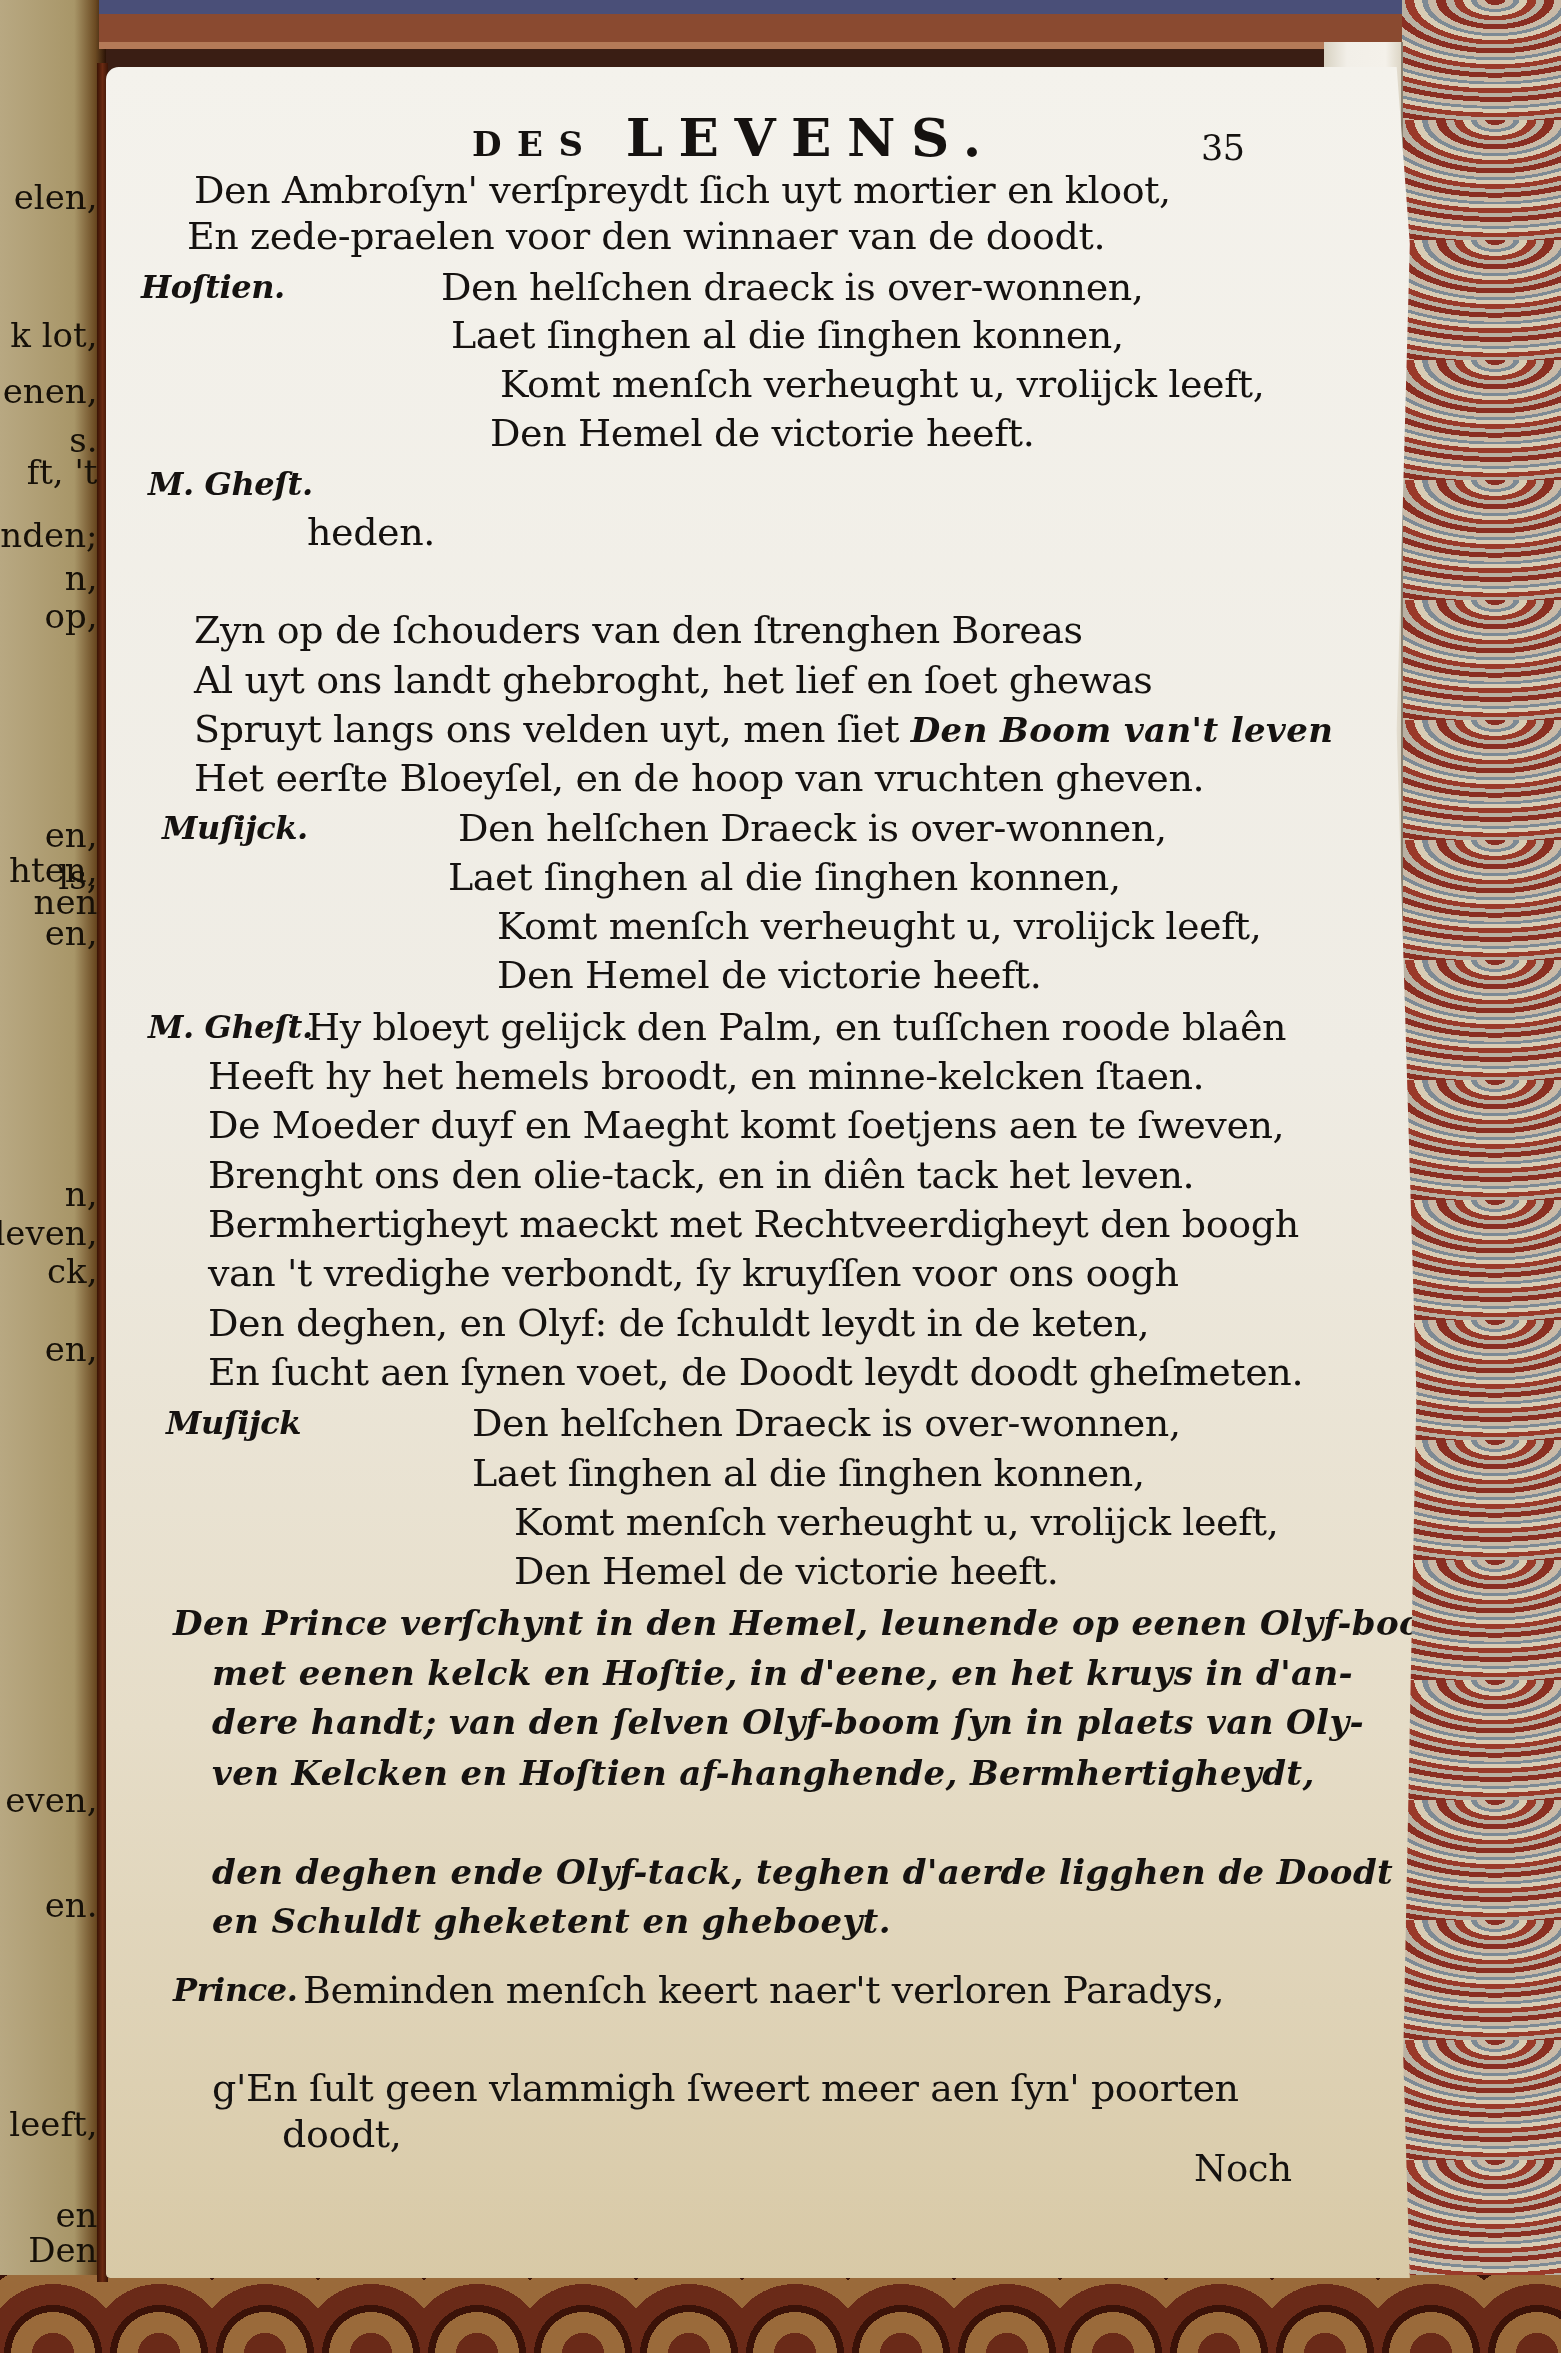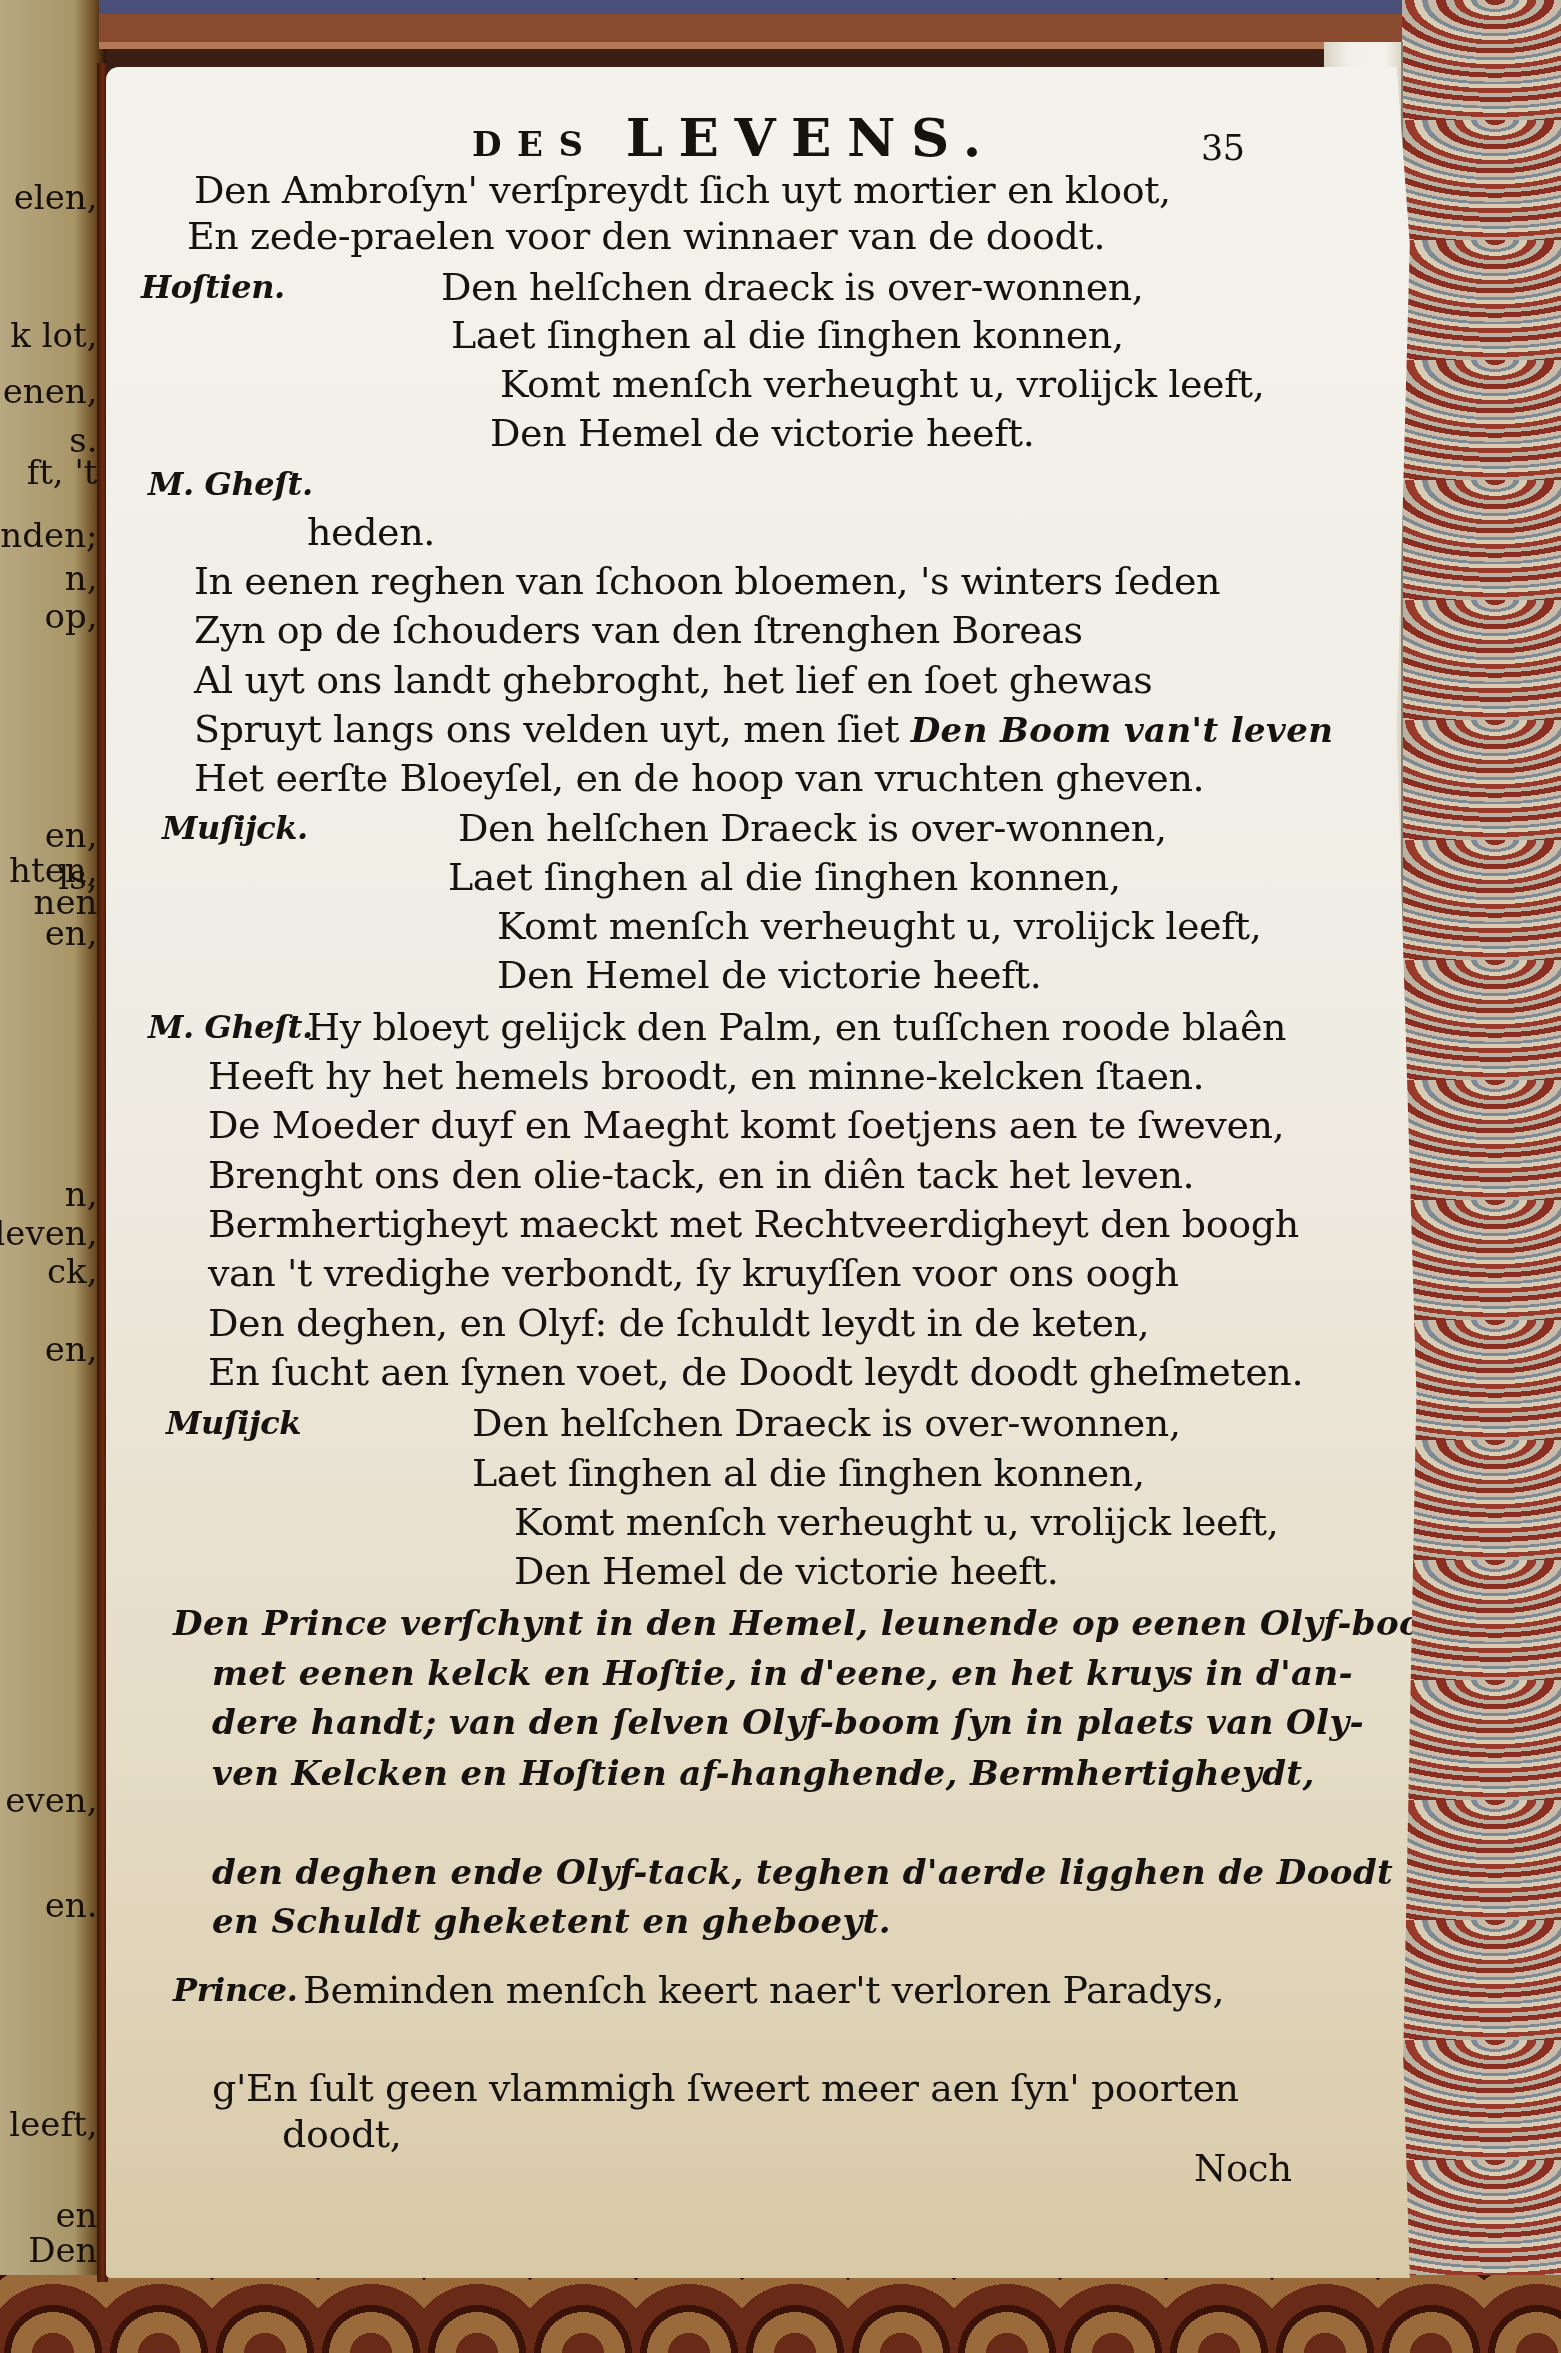--- a/index.html
+++ b/index.html
@@ -106,21 +106,20 @@
   <div class="line" style="left:81px;top:148px">En zede-praelen voor den winnaer van de doodt.</div>
 
   <div class="line label" style="left:35px;top:199px">Hoſtien.</div>
   <div class="line" style="left:335px;top:199px">Den helſchen draeck is over-wonnen,</div>
   <div class="line" style="left:345px;top:247px">Laet ſinghen al die ſinghen konnen,</div>
   <div class="line" style="left:394px;top:296px">Komt menſch verheught u, vrolijck leeft,</div>
   <div class="line" style="left:384px;top:345px">Den Hemel de victorie heeft.</div>
 
   <div class="line label" style="left:42px;top:396px">M. Gheſt.</div>
   <div class="line" style="left:201px;top:444px">heden.</div>
-  <div class="line" style="left:88px;top:493px">In eenen reghen van ſchoon bloemen, 's winters ſeden</div>
   <div class="line" style="left:88px;top:542px">Zyn op de ſchouders van den ſtrenghen Boreas</div>
   <div class="line" style="left:88px;top:592px">Al uyt ons landt ghebroght, het lief en ſoet ghewas</div>
   <div class="line" style="left:88px;top:641px">
     <span>Spruyt langs ons velden uyt, men ſiet </span><span class="it">Den Boom van't leven</span>
   </div>
   <div class="line" style="left:88px;top:690px">Het eerſte Bloeyſel, en de hoop van vruchten gheven.</div>
 
   <div class="line label" style="left:56px;top:740px">Muſijck.</div>
   <div class="line" style="left:352px;top:740px">Den helſchen Draeck is over-wonnen,</div>
   <div class="line" style="left:342px;top:789px">Laet ſinghen al die ſinghen konnen,</div>

